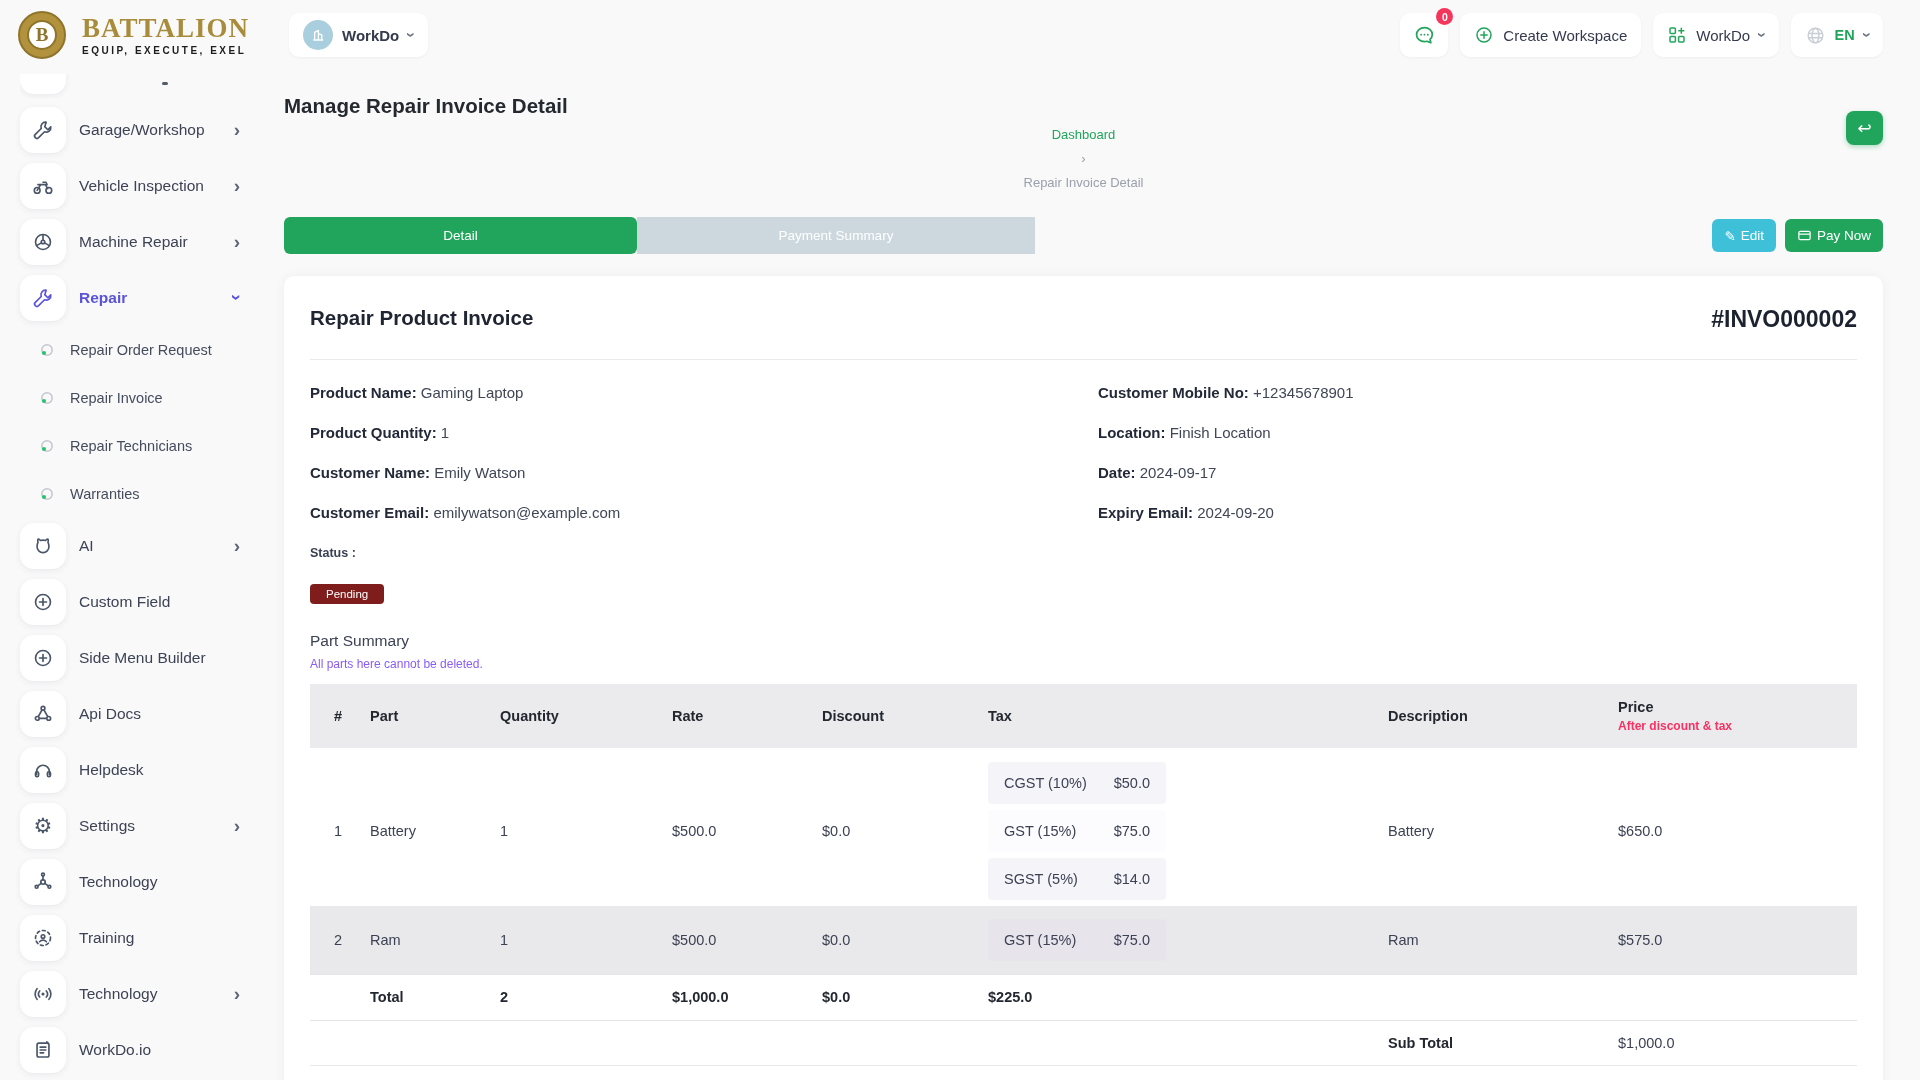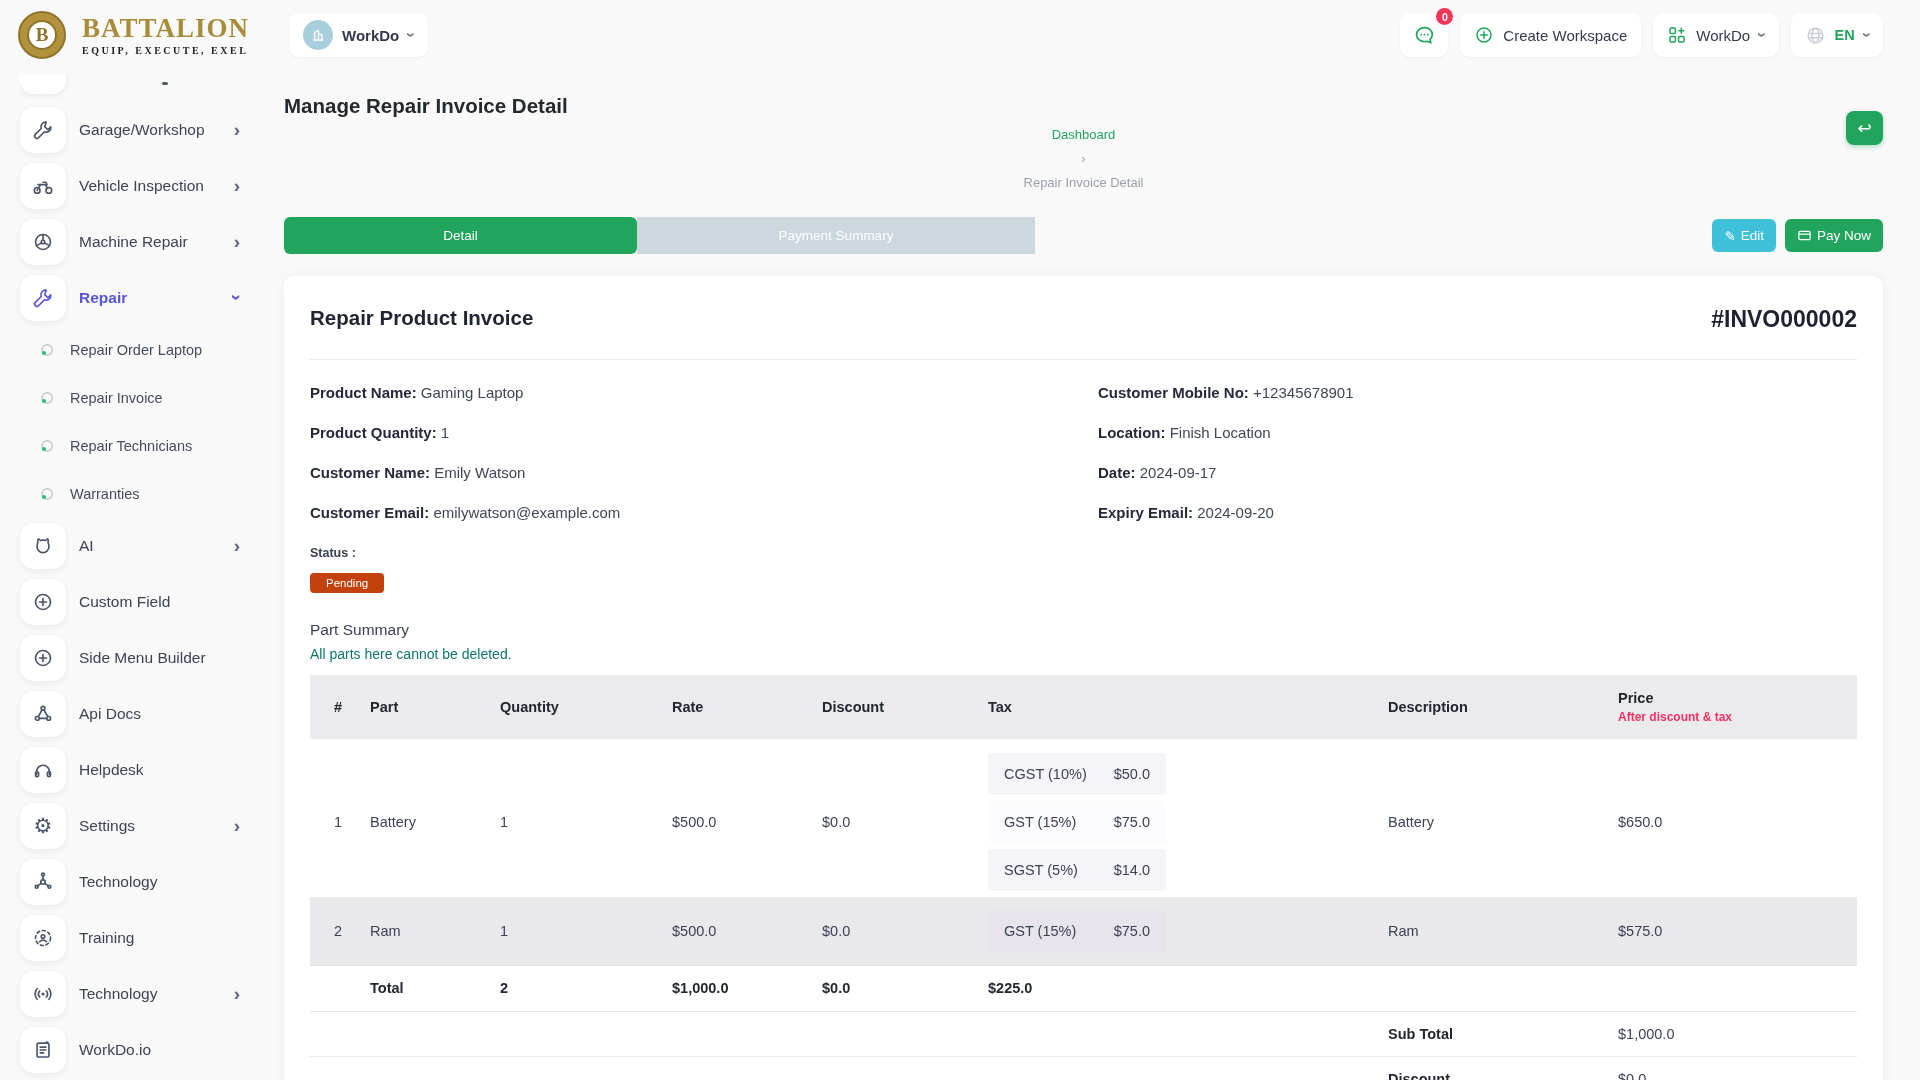--- a/index.html
+++ b/index.html
@@ -11,21 +11,21 @@
   .sidebar { width:280px; flex:none; display:flex; flex-direction:column; }
   .logo-row { height:70px; display:flex; align-items:center; padding-left:18px; flex:none; }
   .emblem { width:48px; height:48px; border-radius:50%; background:#b2923c; border:2px solid #8f742c;
     display:flex; align-items:center; justify-content:center; flex:none; }
   .emblem-inner { width:30px; height:30px; border-radius:50%; background:#fff; border:2px solid #8f742c;
     display:flex; align-items:center; justify-content:center;
     font-family:"Liberation Serif", serif; font-weight:bold; font-size:19px; color:#8f742c; }
   .logo-text { margin-left:16px; }
   .logo-name { font-family:"Liberation Serif", serif; font-weight:bold; font-size:27px;
     color:#a88c3b; letter-spacing:1px; line-height:1; }
-  .logo-tag { font-size:10px; font-weight:bold; color:#1d1d1d; letter-spacing:2.5px; margin-top:3px;font-family:Liberation Serif, serif; }
+  .logo-tag { font-size:10px; font-weight:bold; color:#1d1d1d; letter-spacing:2.5px; margin-top:3px; }
 
   .nav { flex:1; overflow:hidden; padding:4px 40px 0 20px; }
   .nav-partial { height:24px; margin-bottom:8px; position:relative; overflow:hidden; }
   .nav-partial .tile { position:absolute; top:-26px; left:0; }
   .nav-partial .dash { position:absolute; top:8px; left:142px; width:6px; height:3px;
     background:#555b68; border-radius:2px; }
   .nav-item { display:flex; align-items:center; height:47px; margin-bottom:9px; cursor:pointer; }
   .tile { width:46px; height:46px; background:#fff; border-radius:14px; flex:none;
     box-shadow:0 2px 6px rgba(30,40,80,.07); display:flex; align-items:center; justify-content:center; }
   .nav-label { margin-left:13px; font-size:15.5px; color:#3d4356; font-weight:500; flex:1;
@@ -83,24 +83,24 @@
   .card-head { display:flex; justify-content:space-between; align-items:flex-start; }
   .invoice-title { font-size:20.5px; font-weight:600; color:#202532; }
   .invoice-no { font-size:23px; font-weight:bold; color:#1d2230; }
   .divider { margin-top:26px; border-top:1px solid #e9eaee; }
   .fields { display:flex; margin-top:24px; }
   .fcol-left { width:788px; flex:none; }
   .fcol-right { flex:1; }
   .field { margin-bottom:23px; font-size:15px; color:#3f4656; }
   .field b { color:#232939; font-weight:bold; }
   .status-label { font-size:12.5px; font-weight:bold; color:#3a4152; margin-top:2px; }
-  .status-badge { display:inline-block; margin-top:13px; background:#c2410c; color:#fff;
+  .status-badge { display:inline-block; margin-top:24px; background:#7f1d1d; color:#fff;
     font-size:11.5px; padding:4px 16px; border-radius:4px; }
   .ps-title { margin-top:28px; font-size:15.5px; color:#3c4254; }
-  .ps-note { margin-top:7px; font-size:14px; color:#0f766e; }
+  .ps-note { margin-top:7px; font-size:12px; color:#8b5cf6; }
 
   table.parts { margin-top:13px; width:100%; border-collapse:collapse; table-layout:fixed;
     font-size:14.5px; color:#3c4254; }
   table.parts th { background:#ebebed; height:64px; text-align:left; font-weight:600;
     color:#23272f; vertical-align:middle; }
   table.parts th:first-child, table.parts td:first-child { padding-left:24px; }
   table.parts td { vertical-align:middle; }
   .th-price { line-height:1.3; }
   .price-sub { font-size:12px; font-weight:bold; color:#f73164; margin-top:2px; }
   tr.row-white { background:#fff; }
@@ -185,21 +185,21 @@
         <span class="chev down">›</span>
       </div>
 
       <div class="sub-item">
         <span class="sub-icon">
           <svg width="18" height="18" viewBox="0 0 18 18" fill="none">
               <circle cx="9" cy="9" r="5.2" stroke="#c2c7d0" stroke-width="1.5"></circle>
               <circle cx="6" cy="12" r="2.1" fill="#2fbf71"></circle>
             </svg>
         </span>
-        <span class="sub-label">Repair Order Laptop</span>
+        <span class="sub-label">Repair Order Request</span>
       </div>
       <div class="sub-item">
         <span class="sub-icon">
           <svg width="18" height="18" viewBox="0 0 18 18" fill="none">
               <circle cx="9" cy="9" r="5.2" stroke="#c2c7d0" stroke-width="1.5"></circle>
               <circle cx="6" cy="12" r="2.1" fill="#2fbf71"></circle>
             </svg>
         </span>
         <span class="sub-label">Repair Invoice</span>
       </div>

